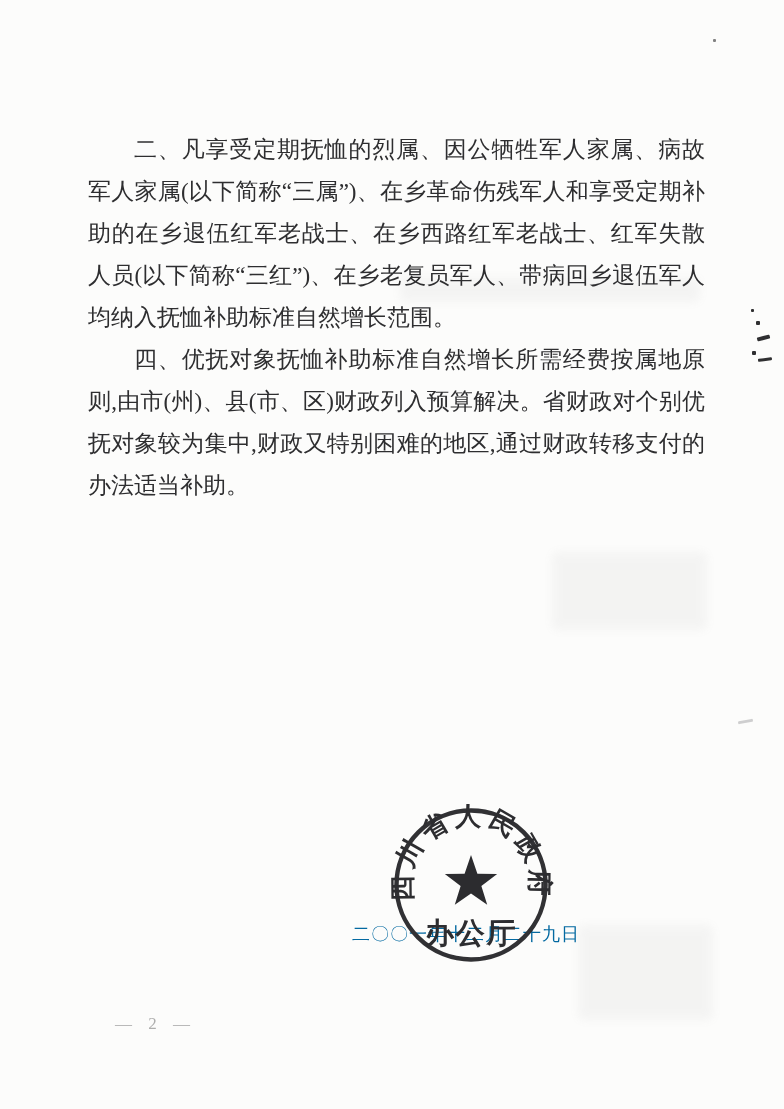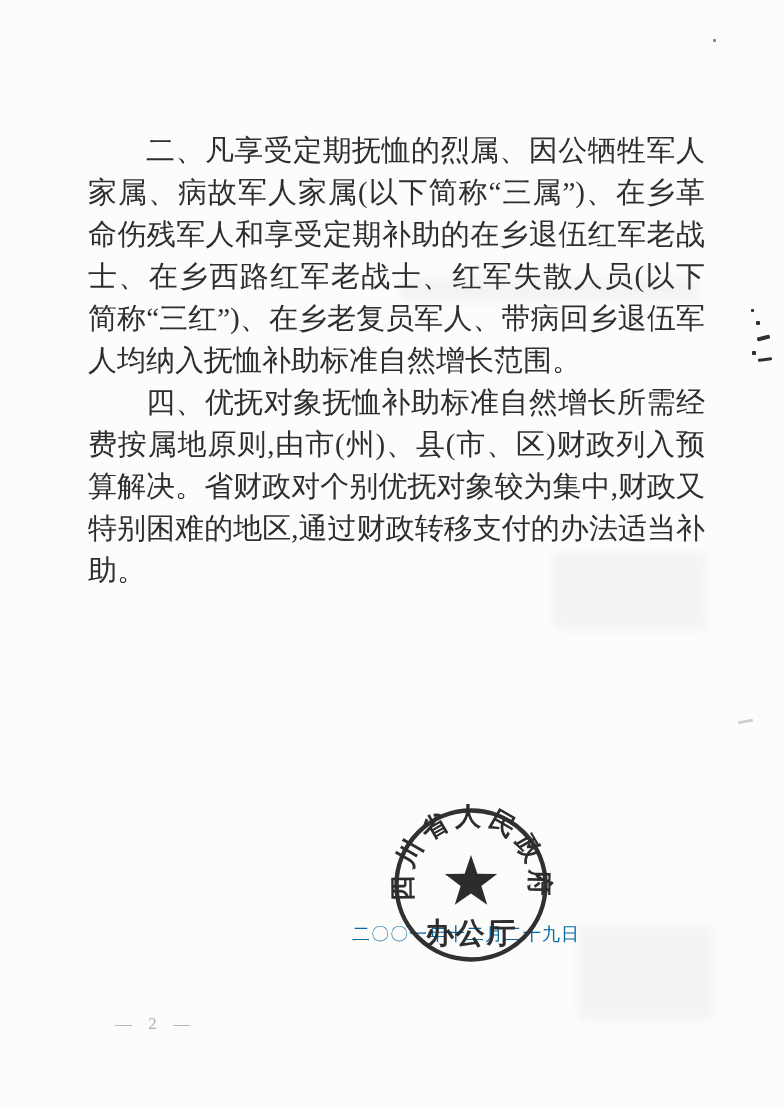--- a/index.html
+++ b/index.html
@@ -16,21 +16,21 @@
     overflow: hidden;
     font-family: "Liberation Serif", "DejaVu Serif", serif;
   }
   
   .body-text {
     position: absolute;
     left: 88px;
     top: 129px;
     width: 617px;
     color: #2e2e30;
-    font-size: 29px;
+    font-size: 23px;
     line-height: 42px;
     text-align: justify;
     text-justify: inter-ideograph;
   }
   .body-text p {
     margin: 0;
     text-indent: 2em;
     word-break: break-all;
   }
   

